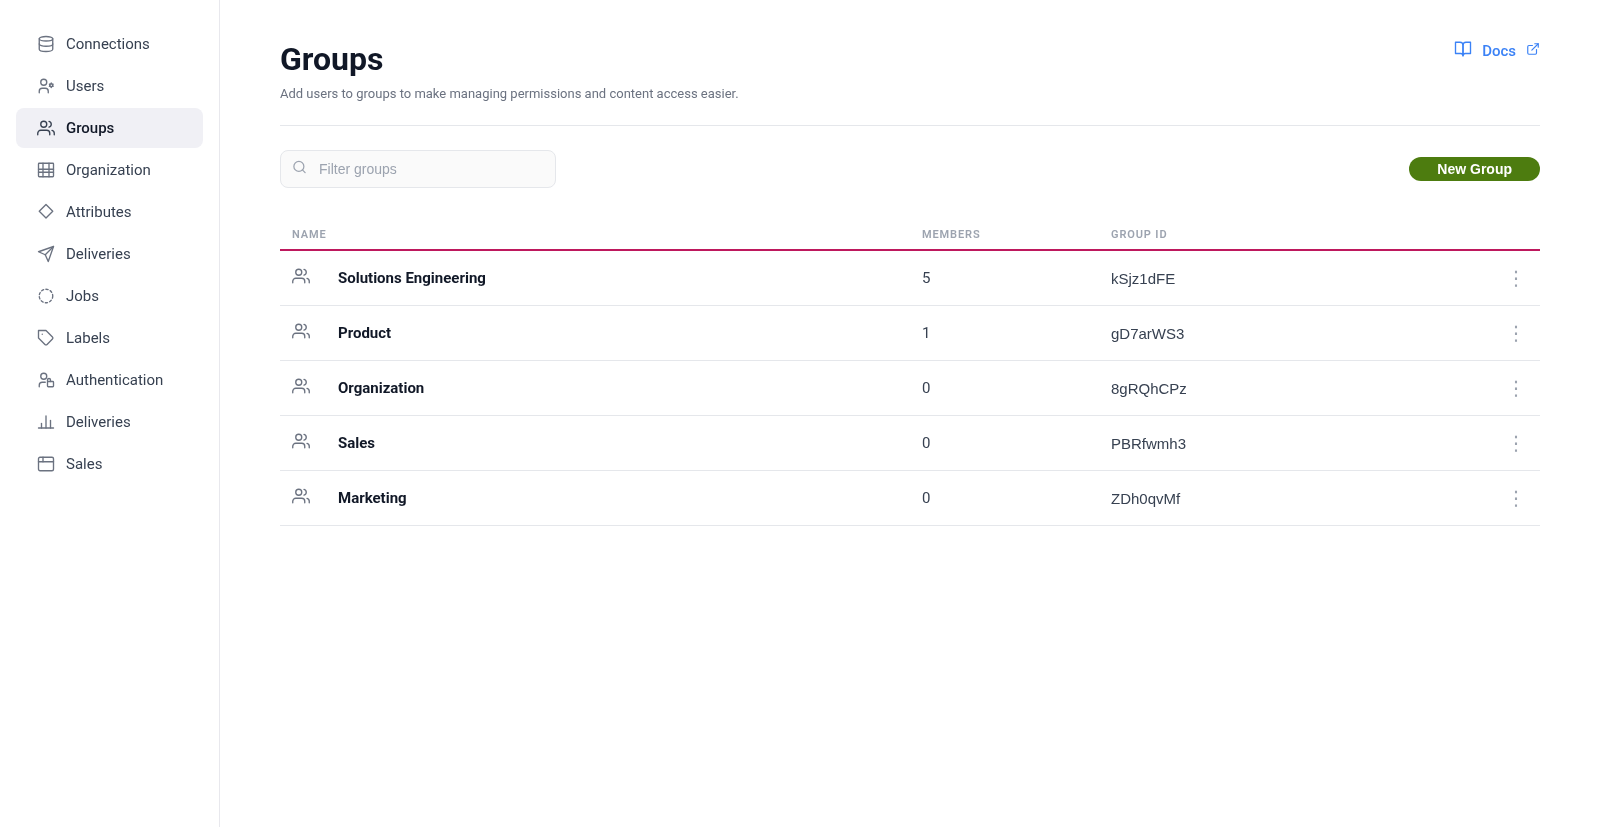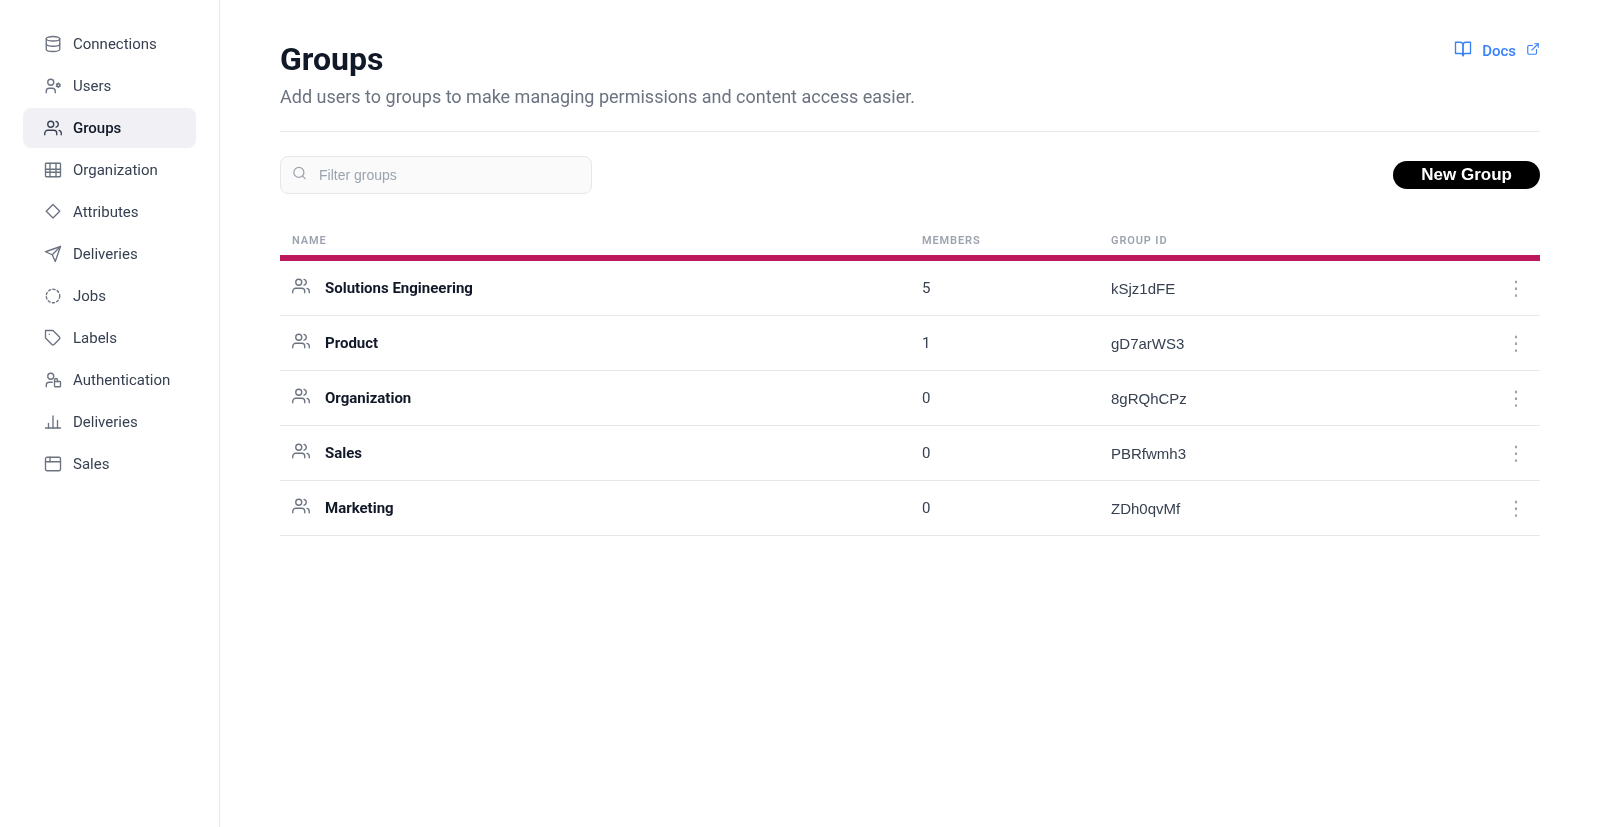--- a/index.html
+++ b/index.html
@@ -12,21 +12,21 @@
       width: 1600px;
       overflow: hidden;
     }
 
     
     .sidebar {
       width: 220px;
       min-width: 220px;
       background: #ffffff;
       border-right: 1px solid #e8e8ed;
-      padding: 24px 15px;
+      padding: 24px 8px;
       display: flex;
       flex-direction: column;
       gap: 2px;
     }
     .sidebar-item {
       display: flex;
       align-items: center;
       gap: 10px;
       padding: 10px 20px;
       cursor: pointer;
@@ -78,41 +78,41 @@
       display: flex;
       align-items: center;
       gap: 10px;
       color: #3b82f6;
       font-size: 15px;
       cursor: pointer;
       text-decoration: none;
     }
 
     .page-subtitle {
-      font-size: 18px;
+      font-size: 13px;
       color: #6b7280;
       margin-bottom: 24px;
     }
 
     .divider {
       border: none;
       border-top: 1px solid #e5e7eb;
       margin-bottom: 24px;
     }
 
     .toolbar {
       display: flex;
       justify-content: space-between;
       align-items: center;
       margin-bottom: 32px;
     }
 
     .filter-input-wrap {
       position: relative;
-      width: 312px;
+      width: 276px;
     }
     .filter-input-wrap .search-icon-inner {
       position: absolute;
       left: 12px;
       top: 50%;
       transform: translateY(-50%);
       color: #9ca3af;
     }
     .filter-input {
       width: 100%;
@@ -122,60 +122,60 @@
       font-size: 14px;
       color: #374151;
       background: #fafafa;
       outline: none;
     }
     .filter-input::placeholder {
       color: #9ca3af;
     }
 
     .new-group-btn {
-      background: #000000;
+      background: #4d7c0f;
       color: white;
       border: none;
       padding: 4px 28px;
       border-radius: 24px;
-      font-size: 17px;
+      font-size: 14px;
       font-weight: 600;
       cursor: pointer;
       transition: background 0.15s;
     }
 
     
     .groups-table {
       width: 100%;
       border-collapse: collapse;
     }
     .groups-table thead tr th {
       text-align: left;
       font-size: 11px;
       font-weight: 600;
       color: #9ca3af;
       letter-spacing: 0.08em;
       text-transform: uppercase;
       padding: 8px 12px;
-      border-bottom: 6px solid #be185d;
+      border-bottom: 2px solid #be185d;
     }
     .groups-table tbody tr {
       border-bottom: 1px solid #e5e7eb;
     }
     .groups-table tbody tr td {
       padding: 16px 12px;
       font-size: 15px;
       color: #374151;
       vertical-align: middle;
     }
 
     .group-name-cell {
       display: flex;
       align-items: center;
-      gap: 15px;
+      gap: 28px;
       font-weight: 700;
       color: #111827;
       font-size: 15px;
     }
     .group-icon {
       color: #6b7280;
     }
 
     .members-cell {
       color: #374151;

